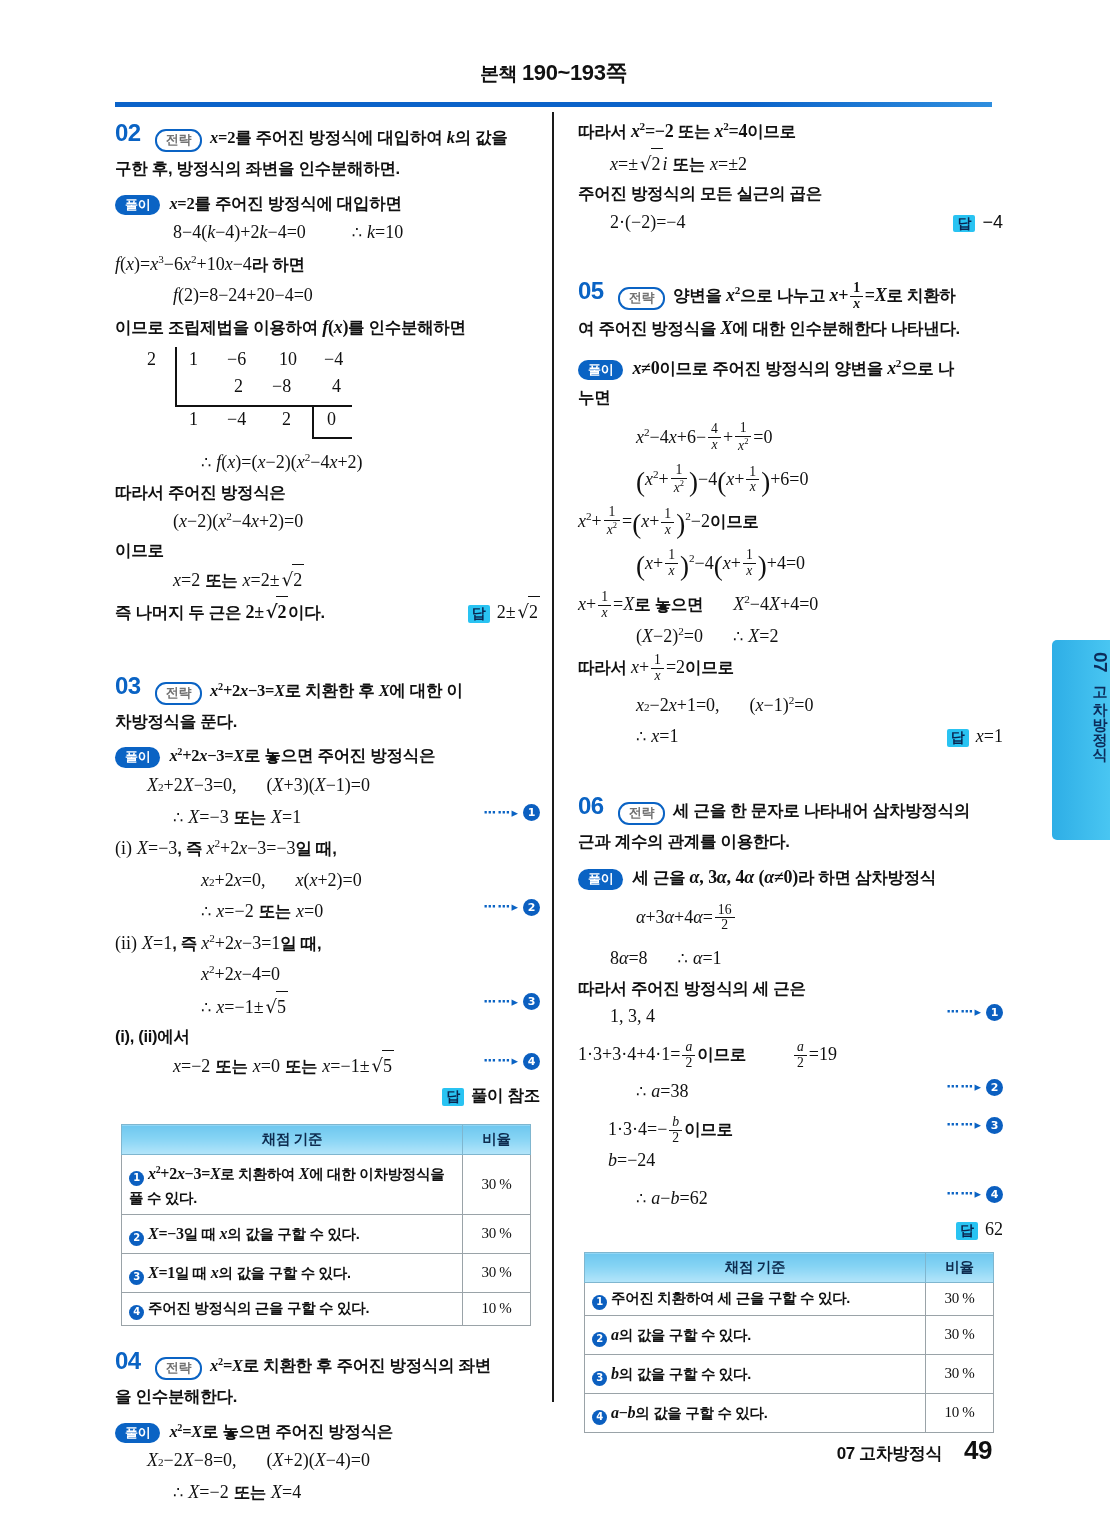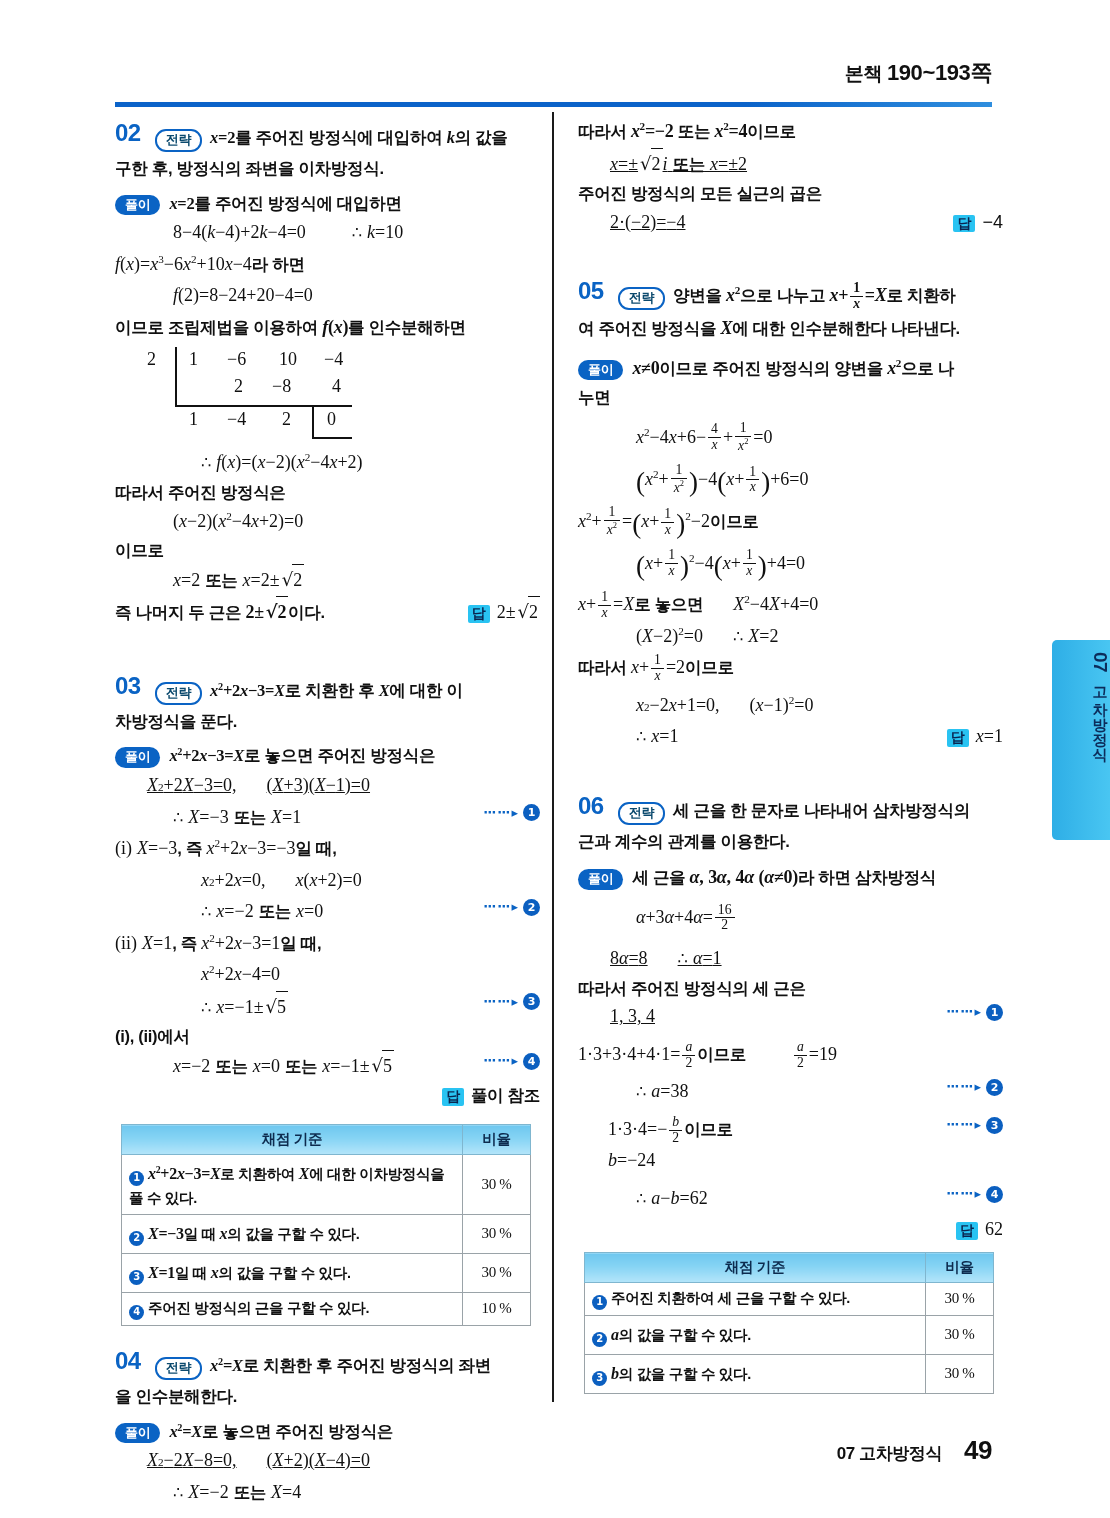--- a/index.html
+++ b/index.html
@@ -10,21 +10,21 @@
     font-family:"Liberation Sans","DejaVu Sans",sans-serif;
     color:#101010;
     position:relative;
     overflow:hidden;
   }
   .page { position:relative; width:1110px; height:1518px; }
 
   
   .header {
     position:absolute; top:58px; left:115px; right:118px;
-    text-align:right;
+    text-align:center;
   }
   .header-text {
     font-size:19px; font-weight:bold; color:#111;
     letter-spacing:-0.4px;
     display:inline-block;
   }
   .header-text .pg { font-size:22px; }
   .header-rule {
     position:absolute; top:102px; left:115px; width:877px; height:5px;
     background:linear-gradient(to right,#0b63c9 0%, #0b63c9 72%, #2f8ede 100%);
@@ -44,21 +44,21 @@
   
   .prob { margin-bottom:6px; }
   .prob-num {
     color:#0a63c4; font-weight:bold; font-size:24px;
     letter-spacing:-0.5px; margin-right:14px;
     position:relative; top:-2px;
   }
   .badge-strategy {
     display:inline-block;
     border:2px solid #0a63c4; border-radius:11px;
-    color:#0c4a6e; font-weight:bold; font-size:13px;
+    color:#737373; font-weight:bold; font-size:13px;
     padding:1px 9px 2px; margin-right:8px; line-height:1.25;
     position:relative; top:1px;
     white-space:nowrap;
   }
   .badge-solution {
     display:inline-block;
     background:#0a63c4; border-radius:11px;
     color:#ffffff; font-weight:bold; font-size:13px;
     padding:2px 10px 3px; margin-right:9px; line-height:1.2;
     white-space:nowrap;
@@ -69,21 +69,21 @@
     font-weight:bold; font-size:14px;
     padding:1px 4px; margin-right:7px; line-height:1.1;
     border-radius:2px;
   }
 
   .txt { font-size:16.5px; line-height:1.62; letter-spacing:-0.3px; }
   .ko  { font-weight:bold; }
   .eq  { font-size:18px; line-height:1.75; }
 
   .line { display:block; }
-  .ind1 { padding-left:32px;text-decoration:underline; }
+  .ind1 { padding-left:32px; }
   .ind2 { padding-left:58px; }
   .ind3 { padding-left:86px; }
 
   .row { display:flex; align-items:baseline; }
   .gap-l { margin-left:46px; }
   .gap-m { margin-left:30px; }
 
   
   .mi { font-family:"Liberation Serif","DejaVu Serif",serif; font-style:italic; }
   .mn { font-family:"Liberation Serif","DejaVu Serif",serif; font-style:normal; }
@@ -197,21 +197,21 @@
   </div>
   <div class="header-rule"></div>
 
   <div class="divider"></div>
 
   <div class="col col-left">
 
     <div class="prob">
       <div class="txt ko">
         <span class="prob-num">02</span><span class="badge-strategy">전략</span><span class="mi">x</span><span class="mo">=</span><span class="mn">2</span><span>를 주어진 방정식에 대입하여 </span><span class="mi">k</span><span>의 값을</span>
-        <span class="line">구한 후, 방정식의 좌변을 이차방정식.</span>
+        <span class="line">구한 후, 방정식의 좌변을 인수분해하면.</span>
       </div>
 
       <div class="txt ko" style="margin-top:8px;">
         <span class="badge-solution">풀이</span><span class="mi">x</span><span class="mo">=</span><span class="mn">2</span><span>를 주어진 방정식에 대입하면</span>
       </div>
 
       <div class="eq ind2 row">
         <span class="mn">8</span>
           <span class="mo">−</span>
           <span class="mn">4</span>
@@ -578,20 +578,24 @@
           <td class="ratio">30 %</td>
         </tr>
         <tr>
           <td><span class="tcirc">2</span><span class="eq mi" style="font-size:16px;">a</span><span>의 값을 구할 수 있다.</span></td>
           <td class="ratio">30 %</td>
         </tr>
         <tr>
           <td><span class="tcirc">3</span><span class="eq mi" style="font-size:16px;">b</span><span>의 값을 구할 수 있다.</span></td>
           <td class="ratio">30 %</td>
         </tr>
+        <tr>
+          <td><span class="tcirc">4</span><span class="eq" style="font-size:16px;"><span class="mi">a</span><span class="mo">−</span><span class="mi">b</span></span><span>의 값을 구할 수 있다.</span></td>
+          <td class="ratio">10 %</td>
+        </tr>
       </tbody>
         </table>
     </div>
   </div>
 
   <div class="side-tab">
     <div class="vert"><span class="vnum">07</span> <span>고차방정식</span></div>
   </div>
 
   <div class="footer">

